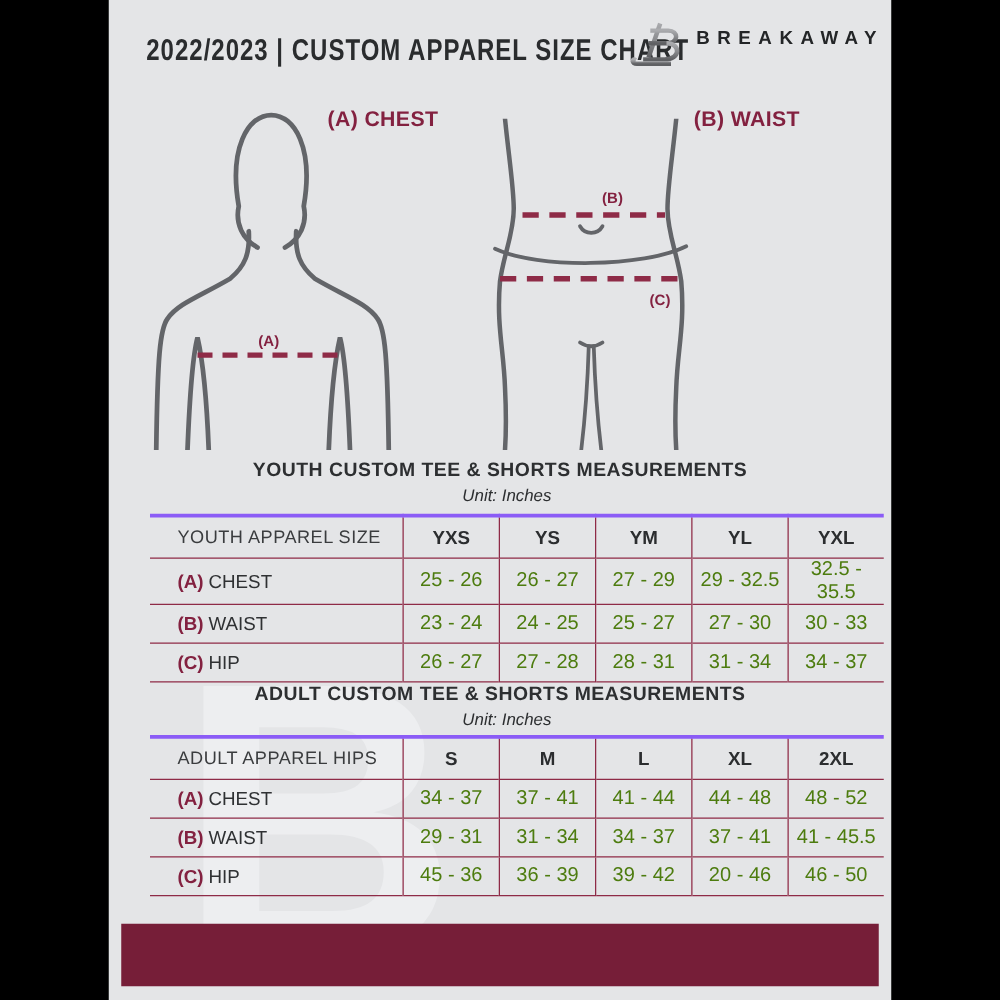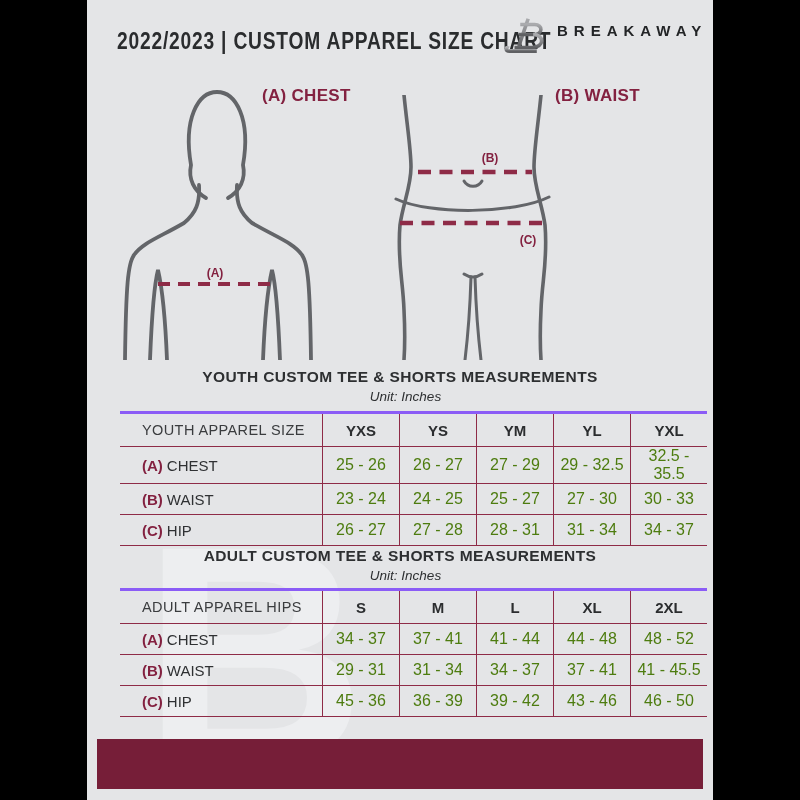--- a/index.html
+++ b/index.html
@@ -214,21 +214,21 @@
         <td>31 - 34</td>
         <td>34 - 37</td>
         <td>37 - 41</td>
         <td>41 - 45.5</td>
       </tr>
       <tr>
         <td><span class="row-prefix">(C)</span><span>HIP</span></td>
         <td>45 - 36</td>
         <td>36 - 39</td>
         <td>39 - 42</td>
-        <td>43 - 46</td>
+        <td>20 - 46</td>
         <td>46 - 50</td>
       </tr>
     </tbody>
   </table>
 
   <div class="footer-bar"></div>
 
 </div>
 
 </body></html>

